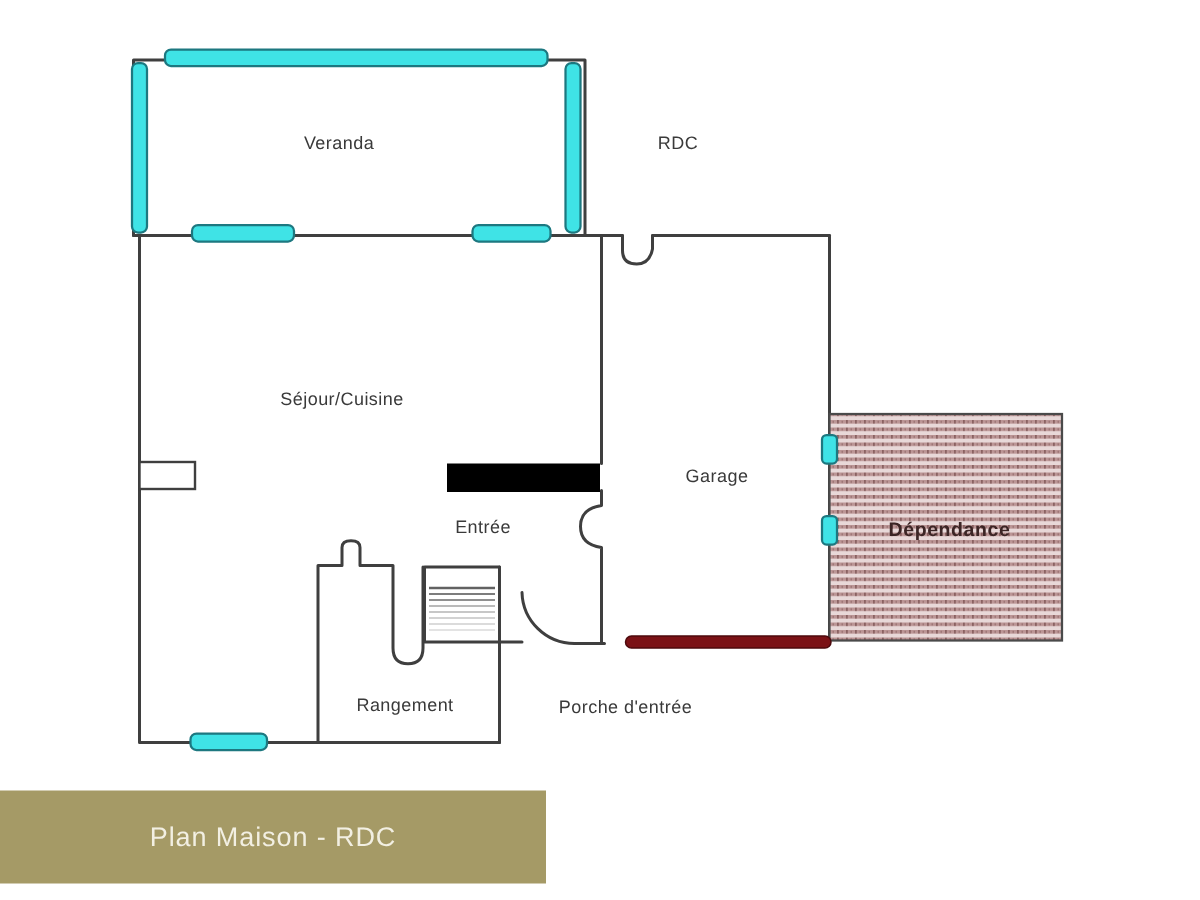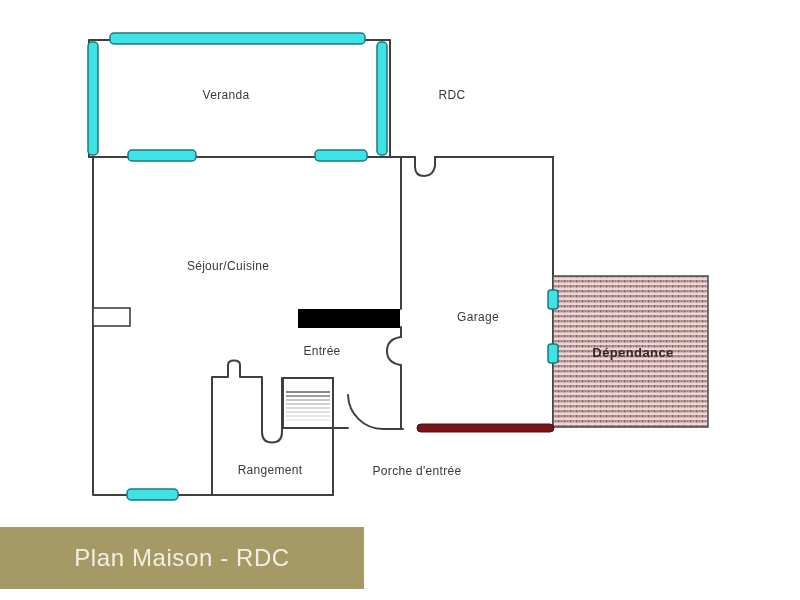--- a/index.html
+++ b/index.html
@@ -14,21 +14,21 @@
   .lbl{fill:var(--label,#3a3a3a);font-size:12px;text-anchor:middle;letter-spacing:.3px;}
   .lbl-dep{fill:var(--dependance_label,#3c2525);font-size:13px;font-weight:600;text-anchor:middle;letter-spacing:.4px;}
   .sep{fill:var(--entrance_separator,#000);}
   .gdoor{fill:var(--garage_door,#7b1216);stroke:var(--garage_door_border,#4d0a0d);stroke-width:1;}
   .dep{fill:url(#depPattern);stroke:var(--dependance_border,#4a4a4a);stroke-width:1.5;}
   .stair{stroke:#474747;}
   .footer{
     position:absolute;left:0;top:527px;width:364px;height:62px;
     background:var(--footer_bg,#a59a66);color:var(--footer_text,#f2efe2);
     display:flex;align-items:center;justify-content:center;
-    font-size:24px;letter-spacing:.6px;
+    font-size:18px;letter-spacing:.6px;
   }
 </style>
 </head>
 <body>
 
 <svg class="stage" viewBox="0 0 800 600" aria-label="floor plan">
   <defs>
     <pattern id="depPattern" width="6" height="5" patternUnits="userSpaceOnUse">
       <rect width="6" height="5" style="fill:var(--dependance_bg,#e8d8d8)"></rect>
       <rect width="6" height="2.4" style="fill:var(--dependance_row,#bb9595)"></rect>

